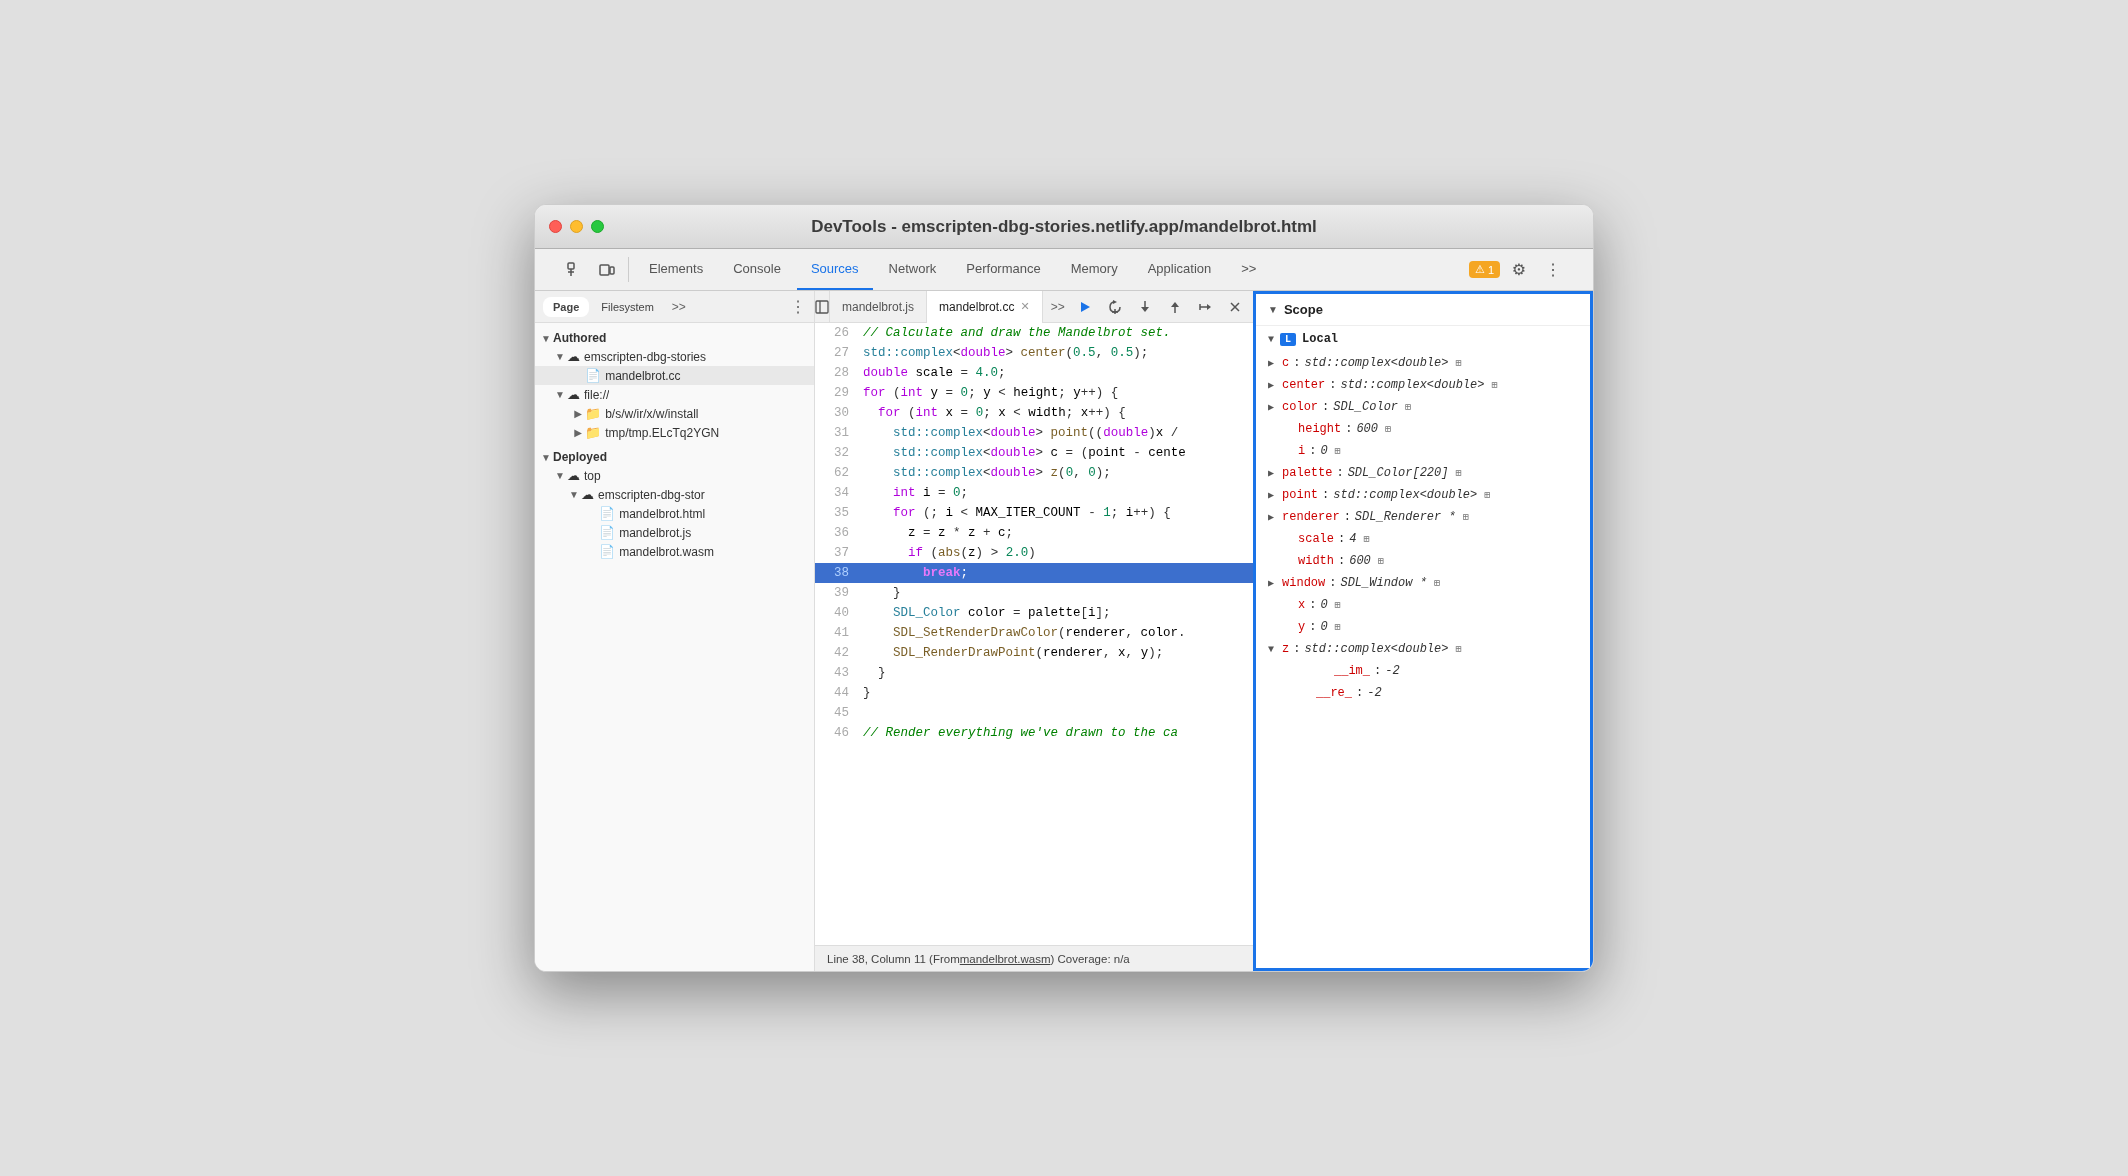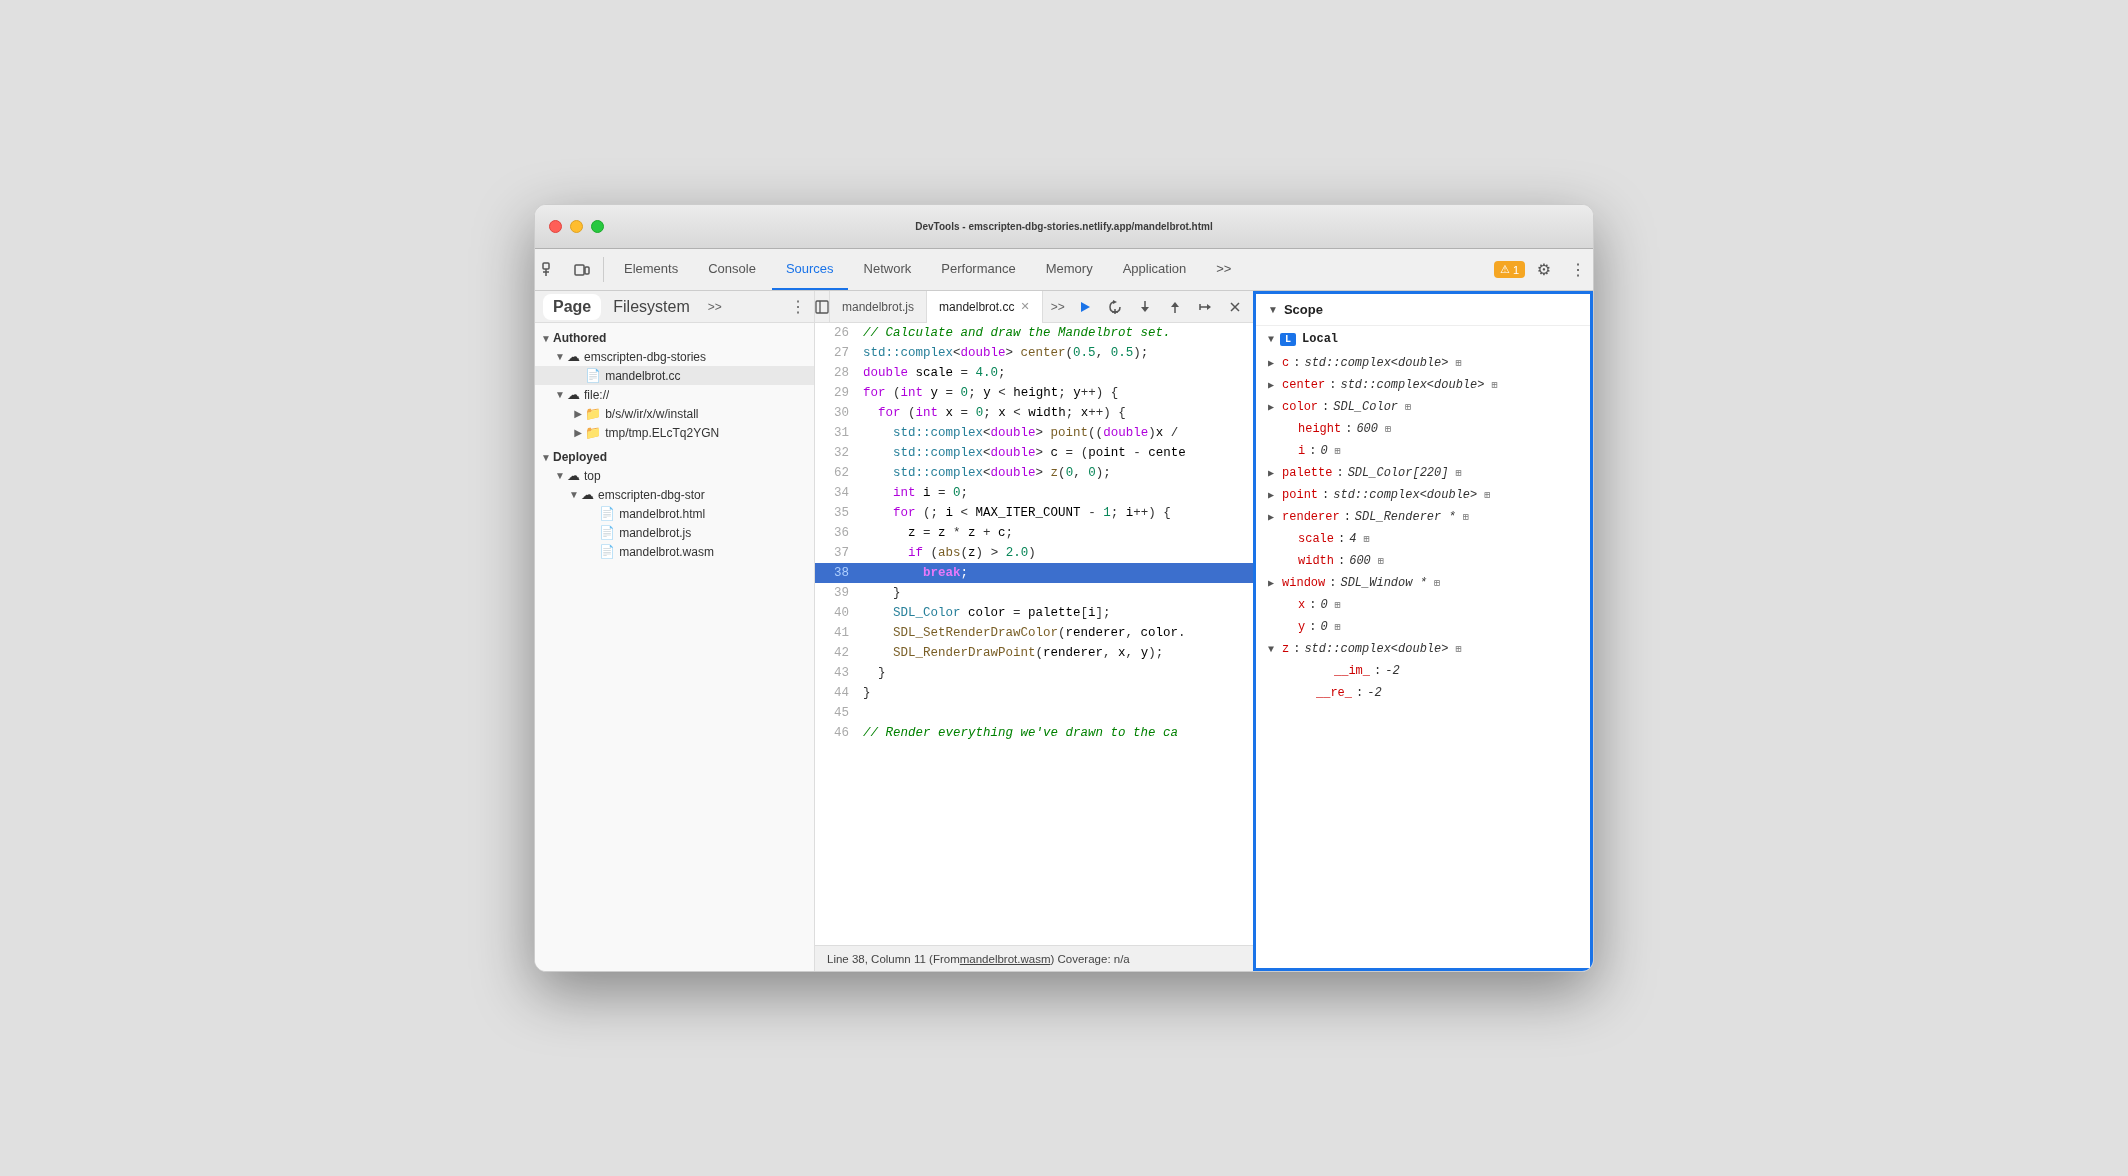--- a/index.html
+++ b/index.html
@@ -40,34 +40,34 @@
     }
     .traffic-light {
       width: 13px;
       height: 13px;
       border-radius: 50%;
     }
     .tl-close { background: #ff5f57; border: 1px solid #e0443e; }
     .tl-min { background: #ffbd2e; border: 1px solid #dea123; }
     .tl-max { background: #28c840; border: 1px solid #1aab29; }
     .titlebar-title {
-      font-size: 10px;
+      font-size: 17px;
       font-weight: 600;
       color: #3c3c3c;
       text-align: right;
     }
 
     
     .devtools-toolbar {
       background: #f0f0f0;
       border-bottom: 1px solid #ccc;
       height: 42px;
       display: flex;
       align-items: stretch;
-      padding: 0 0;
+      padding: 0 25px;
       gap: 2px;
     }
     .toolbar-icon-btn {
       display: flex;
       align-items: center;
       justify-content: center;
       padding: 0 6px;
       cursor: pointer;
       border-radius: 4px;
       color: #555;
@@ -128,21 +128,21 @@
       display: flex;
       align-items: center;
       border-bottom: 1px solid #ddd;
       background: #f0f0f0;
       height: 32px;
       padding: 0 8px;
       gap: 2px;
     }
     .sidebar-tab {
       padding: 4px 10px;
-      font-size: 16px;
+      font-size: 11px;
       cursor: pointer;
       border-radius: 8px;
       color: #444;
     }
     .sidebar-tab.active { background: #fff; font-weight: 600; }
     .sidebar-tab-more {
       font-size: 12px;
       color: #666;
       cursor: pointer;
       padding: 4px 6px;

